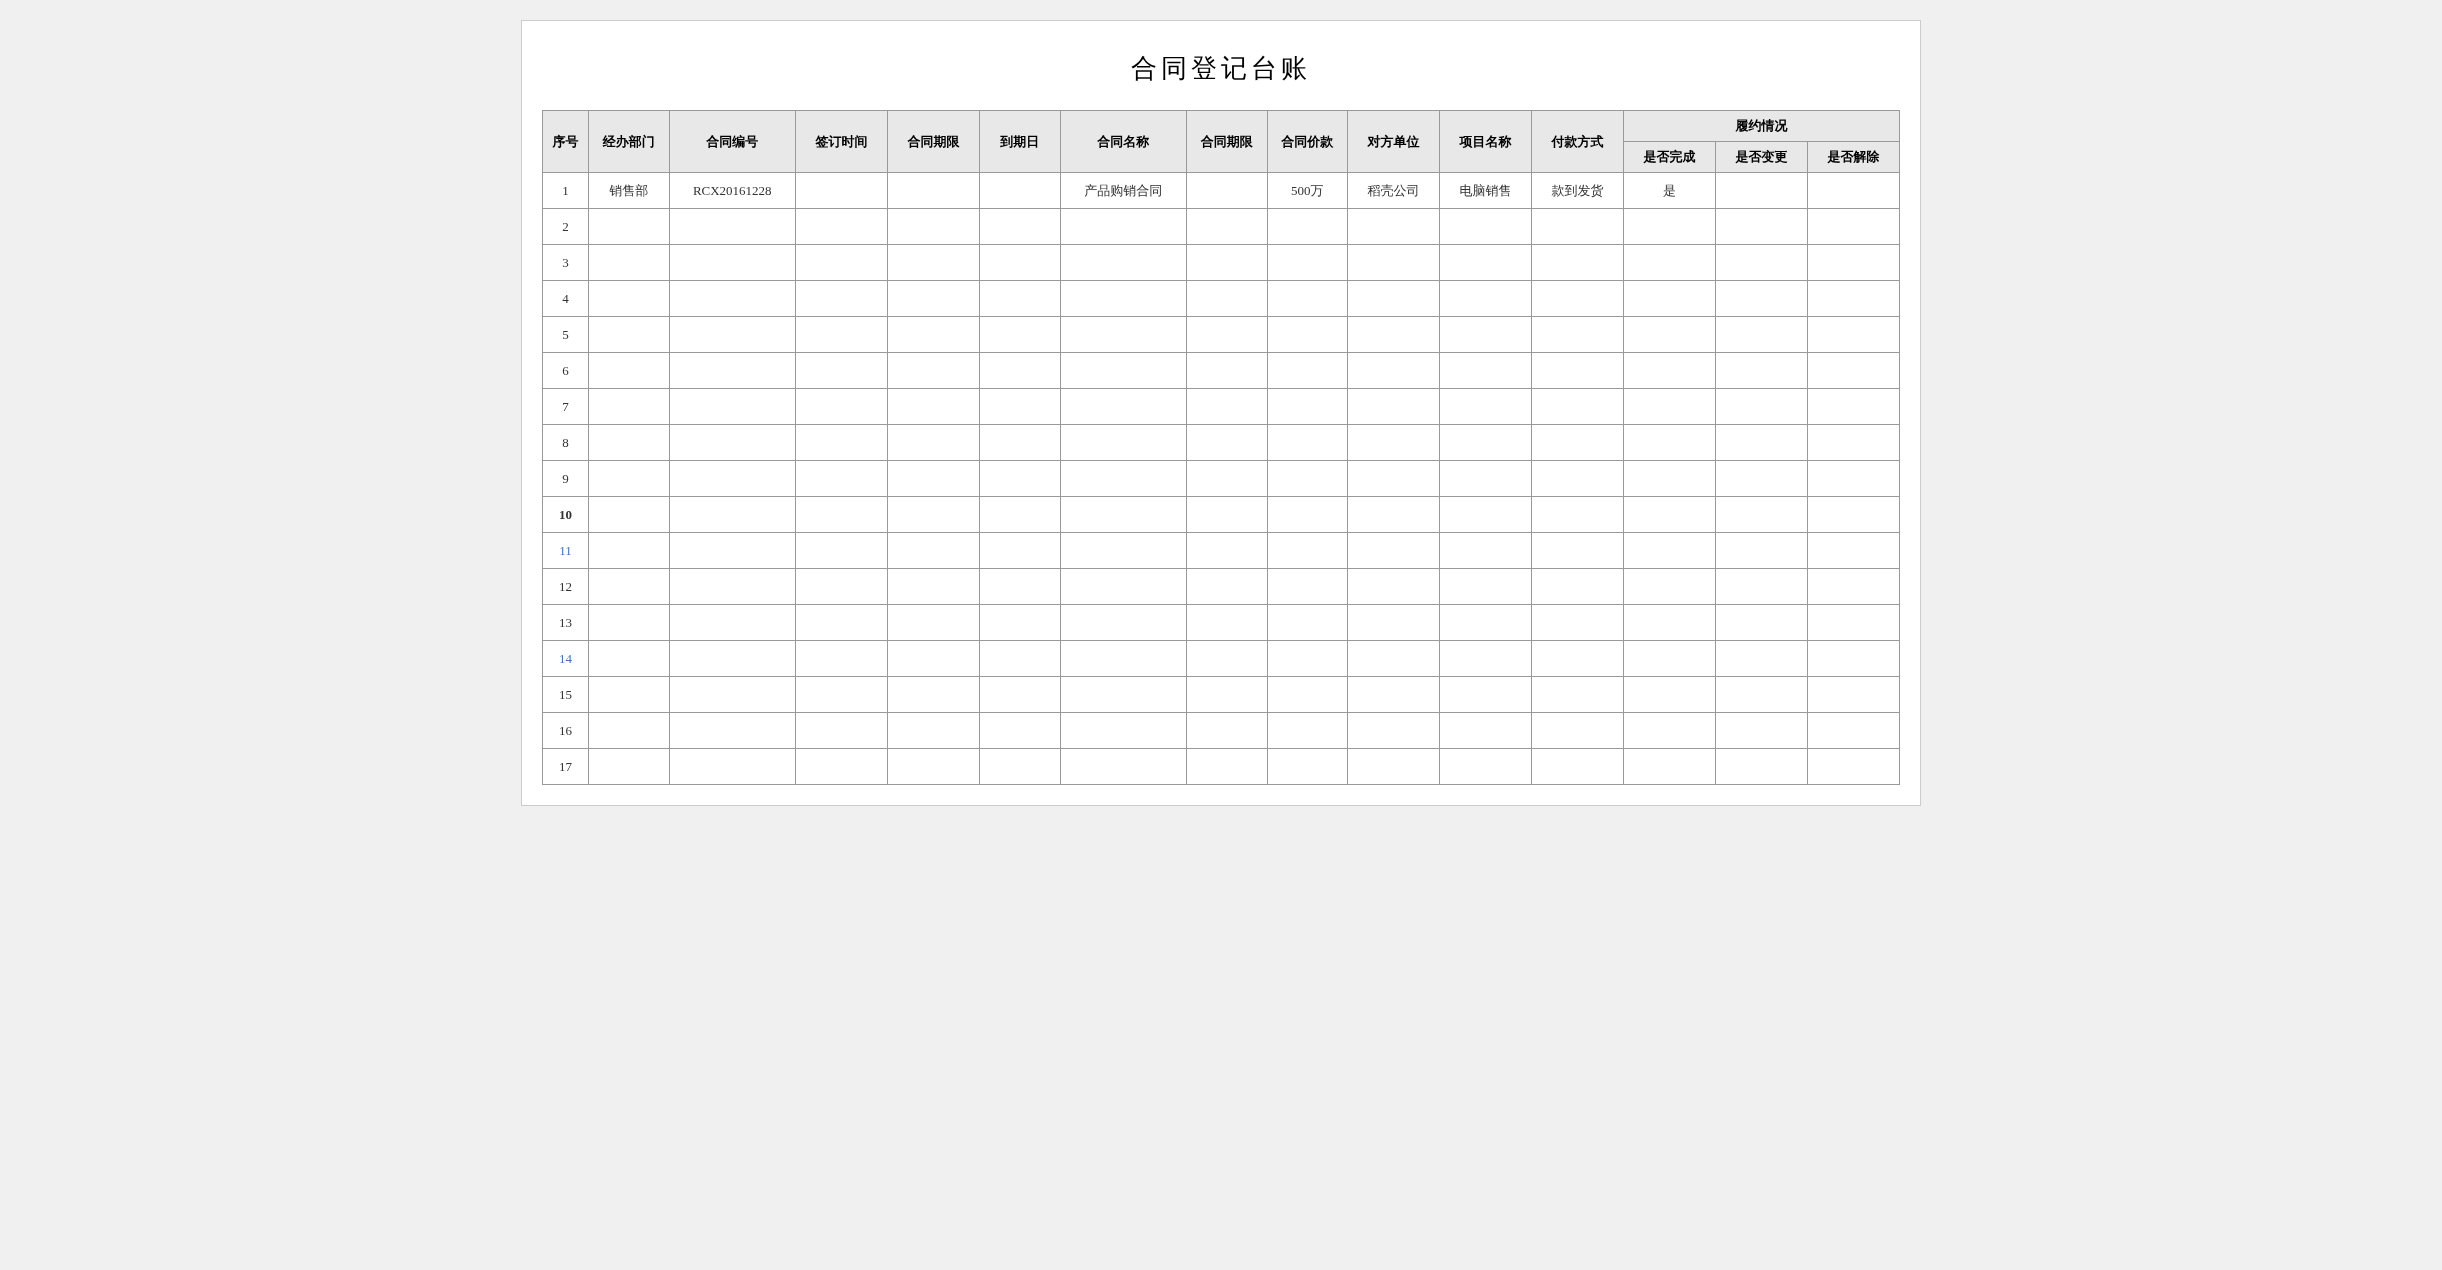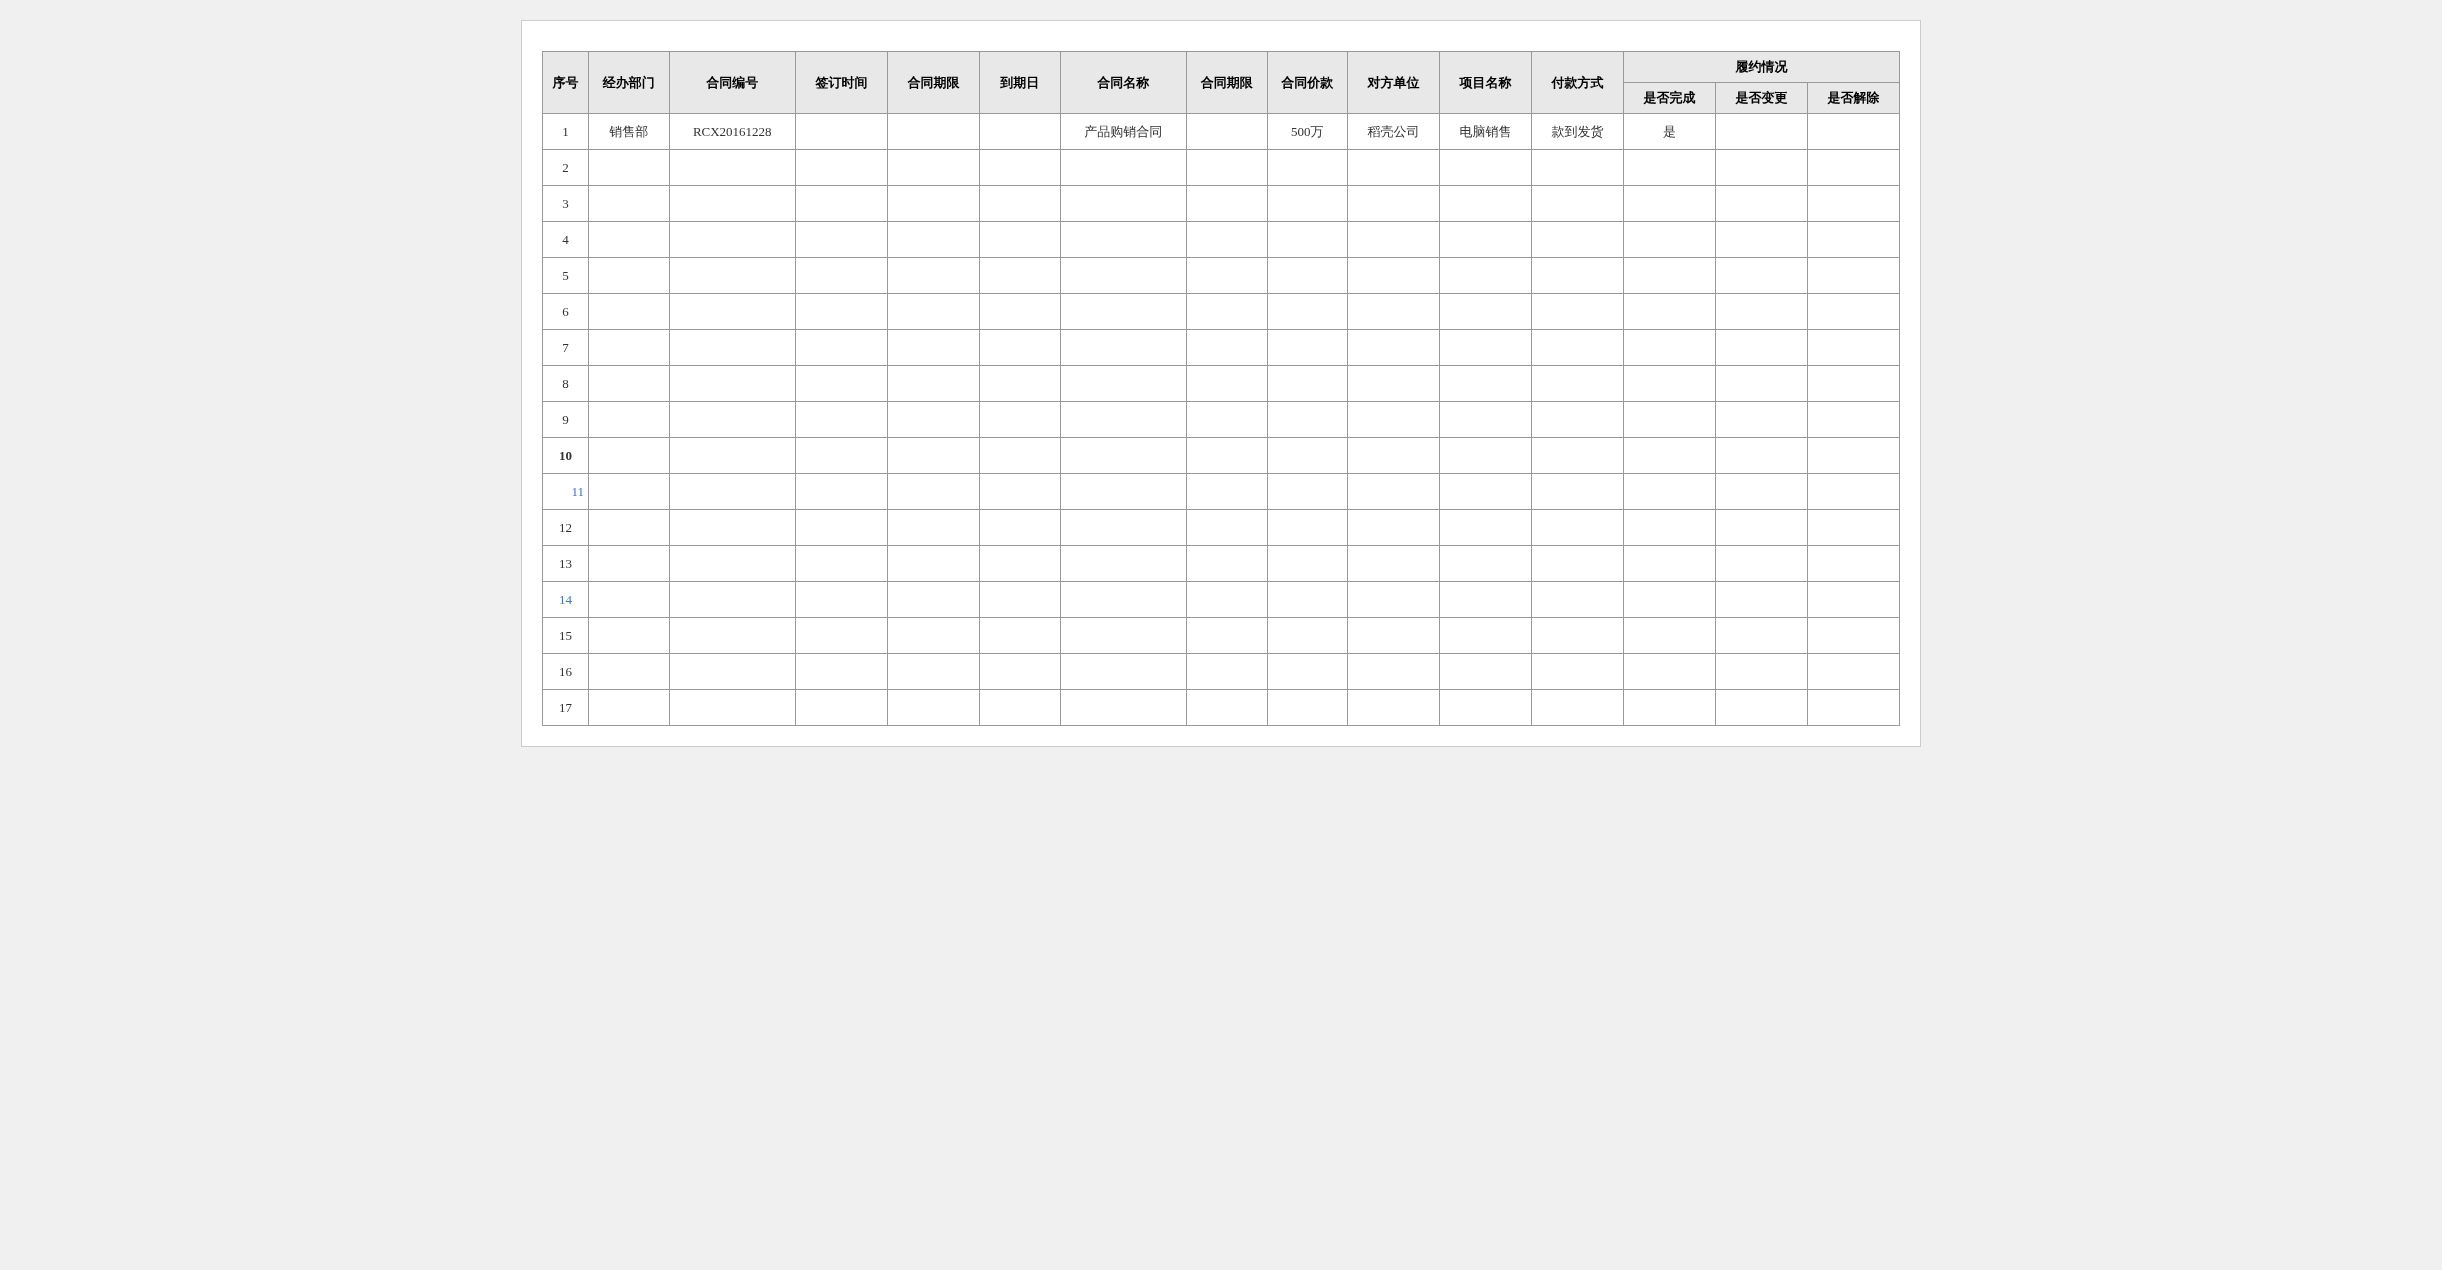--- a/index.html
+++ b/index.html
@@ -61,20 +61,21 @@
     .project-col     { width: 80px; }
     .payment-col     { width: 80px; }
     .complete-col    { width: 80px; }
     .change-col      { width: 80px; }
     .cancel-col      { width: 80px; }
   </style>
 </head>
 <body>
 
 <div class="page-container">
+  <h1 class="page-title">合同登记台账</h1>
 
   <table class="main-table">
     <thead>
       <tr>
         <th class="row-num-col" rowspan="2">序号</th>
         <th class="dept-col" rowspan="2">经办部门</th>
         <th class="contract-no-col" rowspan="2">合同编号</th>
         <th class="sign-time-col" rowspan="2">签订时间</th>
         <th class="period-col" rowspan="2">合同期限</th>
         <th class="due-date-col" rowspan="2">到期日</th>
@@ -257,21 +258,21 @@
           <td></td>
           <td></td>
           <td></td>
           <td></td>
           <td></td>
           <td></td>
           <td></td>
           <td></td>
         </tr>
         <tr>
-          <td style="color: rgb(68, 114, 196); text-align: right;">11</td>
+          <td style="color: rgb(68, 114, 196);">11</td>
           <td></td>
           <td></td>
           <td></td>
           <td></td>
           <td></td>
           <td></td>
           <td></td>
           <td></td>
           <td></td>
           <td></td>

